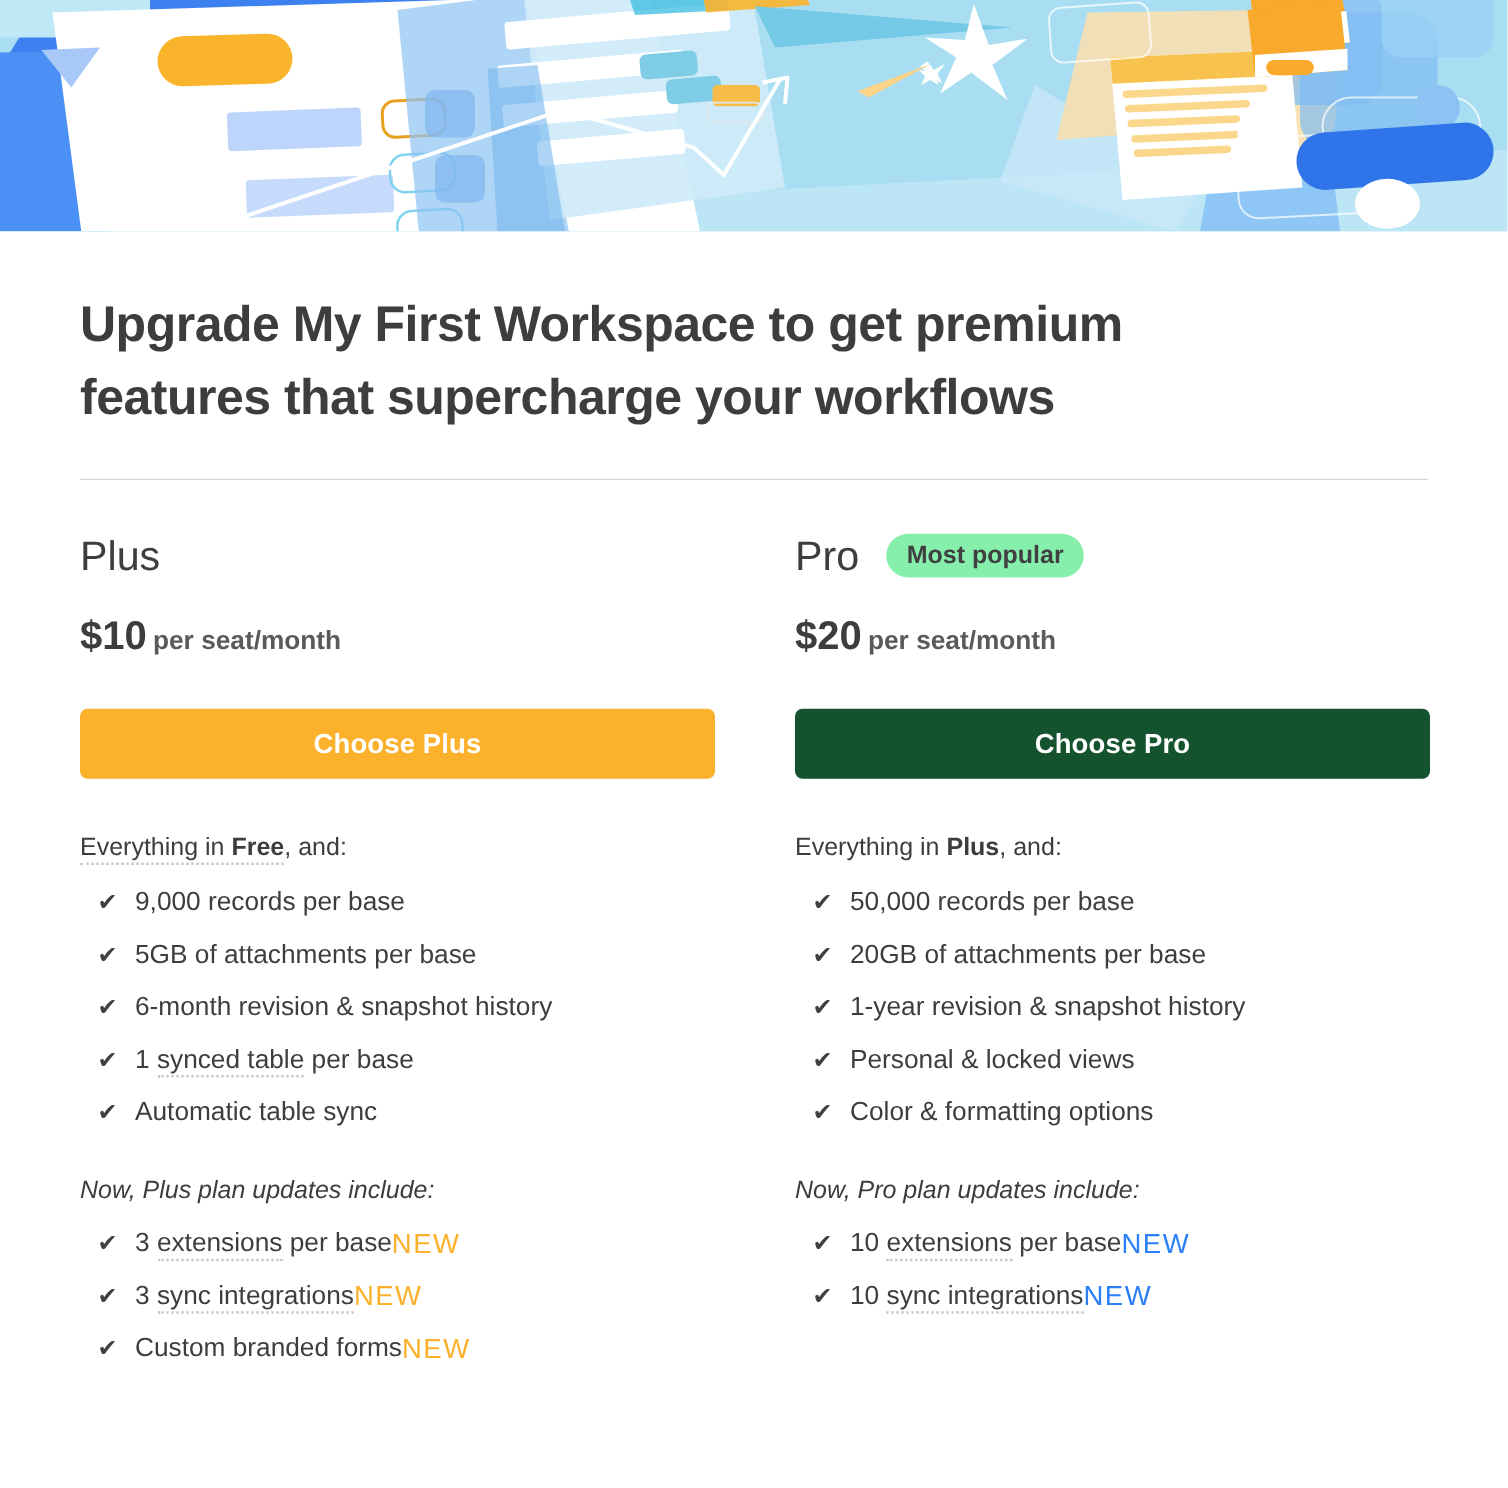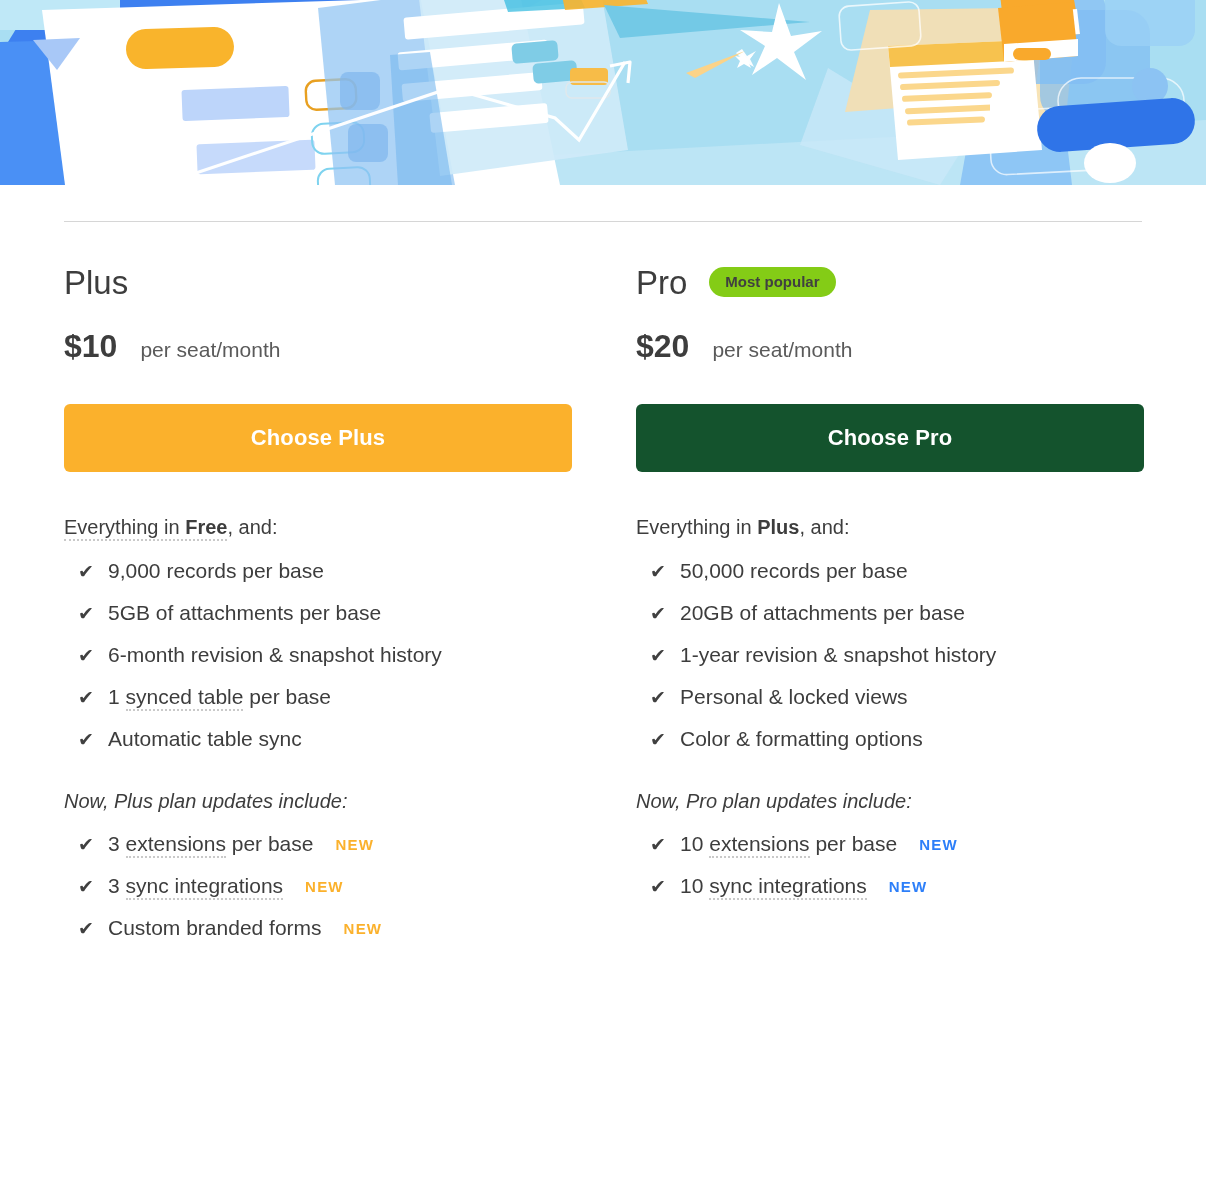--- a/index.html
+++ b/index.html
@@ -66,53 +66,53 @@
     height: 44px;
   }
   .plan-name {
     font-size: 33px;
     font-weight: 400;
     color: #3d3d3d;
     line-height: 1;
   }
   .badge {
     margin-left: 22px;
-    background: #84cc16;
+    background: #86efac;
     color: #404040;
-    font-size: 15px;
+    font-size: 20px;
     font-weight: 700;
     border-radius: 999px;
     padding: 7px 16px 8px 16px;
     line-height: 1;
     white-space: nowrap;
   }
 
   .price-row {
     margin-top: 26px;
     display: flex;
     align-items: baseline;
   }
   .price {
     font-size: 32px;
     font-weight: 700;
     color: #3d3d3d;
     line-height: 1;
   }
   .price-unit {
-    margin-left: 23px;
+    margin-left: 5px;
     font-size: 21px;
     color: #5a5a5a;
-    font-weight: 400;
+    font-weight: 700;
   }
 
   .cta {
     margin-top: 42px;
     display: block;
     width: 508px;
-    height: 68px;
+    height: 56px;
     border: none;
     border-radius: 6px;
     color: #ffffff;
     font-size: 22px;
     font-weight: 700;
     font-family: "Liberation Sans", sans-serif;
     cursor: pointer;
     letter-spacing: 0.1px;
   }
   .cta-plus { background: #fbb12c; }
@@ -145,23 +145,22 @@
   .check {
     width: 30px;
     flex: 0 0 30px;
     font-size: 19px;
     color: #404040;
     line-height: 1;
     margin-left: 14px;
   }
   .feat-text { white-space: nowrap; }
   .new-tag {
-    margin-left: 22px;
-    font-size: 15px;
-    font-weight: 700;
+    font-size: 22px;
+    font-weight: 400;
     letter-spacing: 1.2px;
   }
   .new-plus { color: #fbb12c; }
   .new-pro  { color: #2d7ff9; }
 
   .updates-heading {
     margin-top: 30px;
     font-size: 20px;
     color: #3d3d3d;
     font-style: italic;
@@ -272,20 +271,21 @@
       <rect x="1037" y="102" width="158" height="46" rx="23" fill="#2F74E8" transform="rotate(-4 1116 125)"></rect>
 
       <rect x="990" y="95" width="34" height="32" rx="7" fill="#FFFFFF"></rect>
       <ellipse cx="1110" cy="163" rx="26" ry="20" fill="#FFFFFF"></ellipse>
     </g>
   </svg>
 </div>
 
 <div class="content">
 
+  <h1 class="page-title">Upgrade My First Workspace to get premium features that supercharge your workflows</h1>
 
   <div class="divider"></div>
 
   <div class="plans">
 
     <div class="plan">
       <div class="plan-head">
         <span class="plan-name">Plus</span>
       </div>
 

